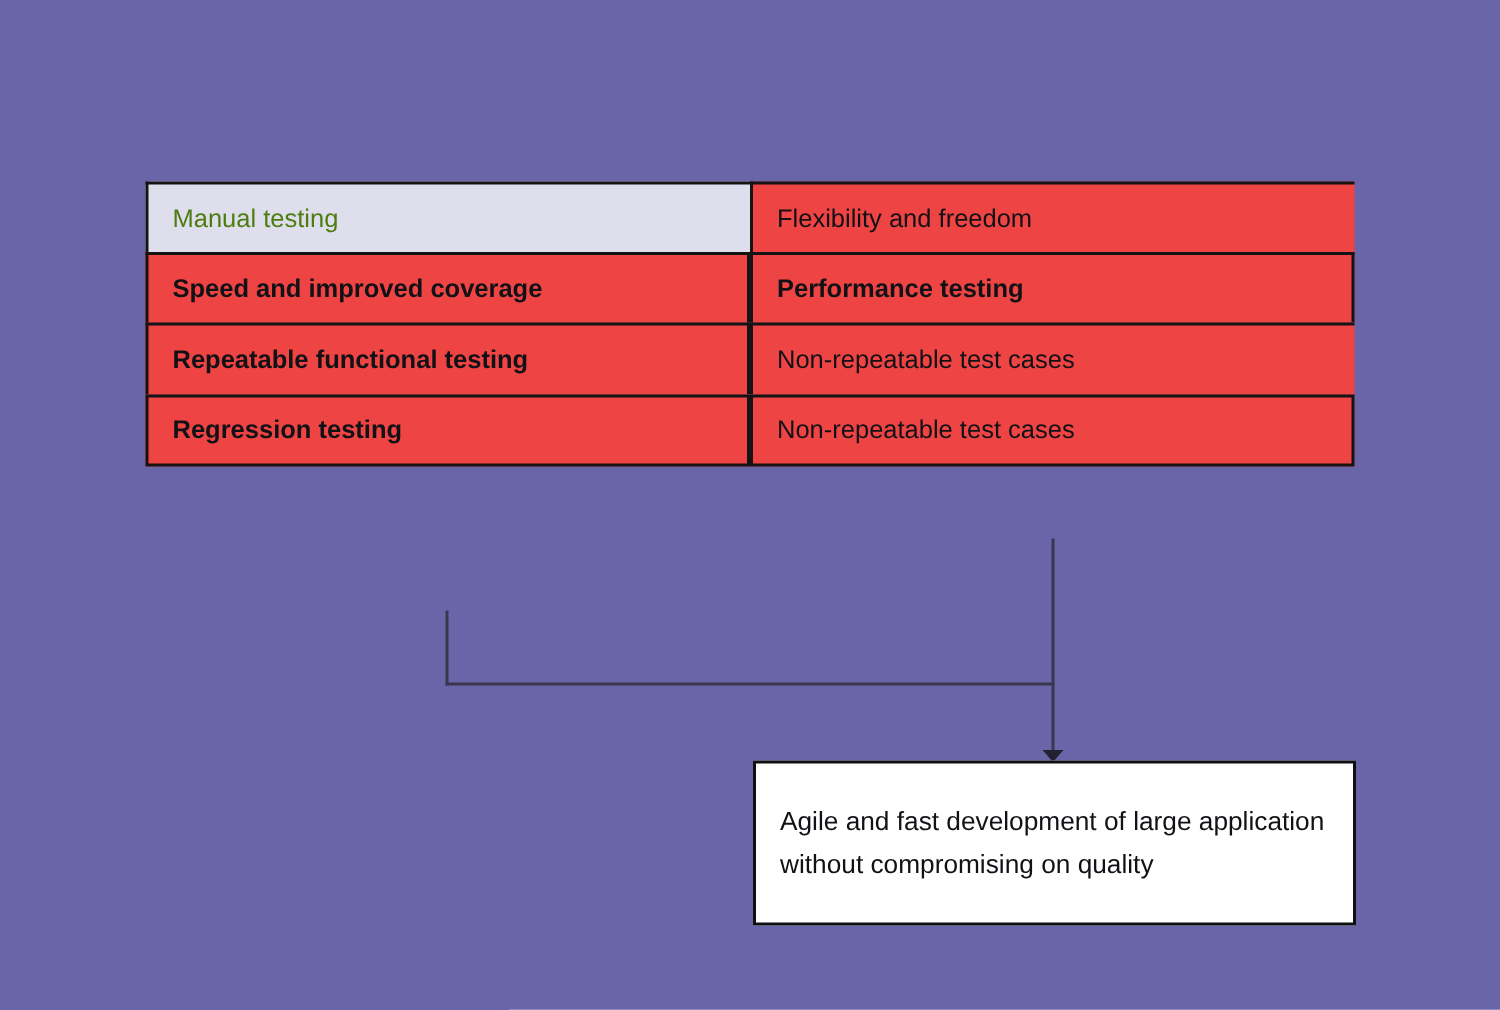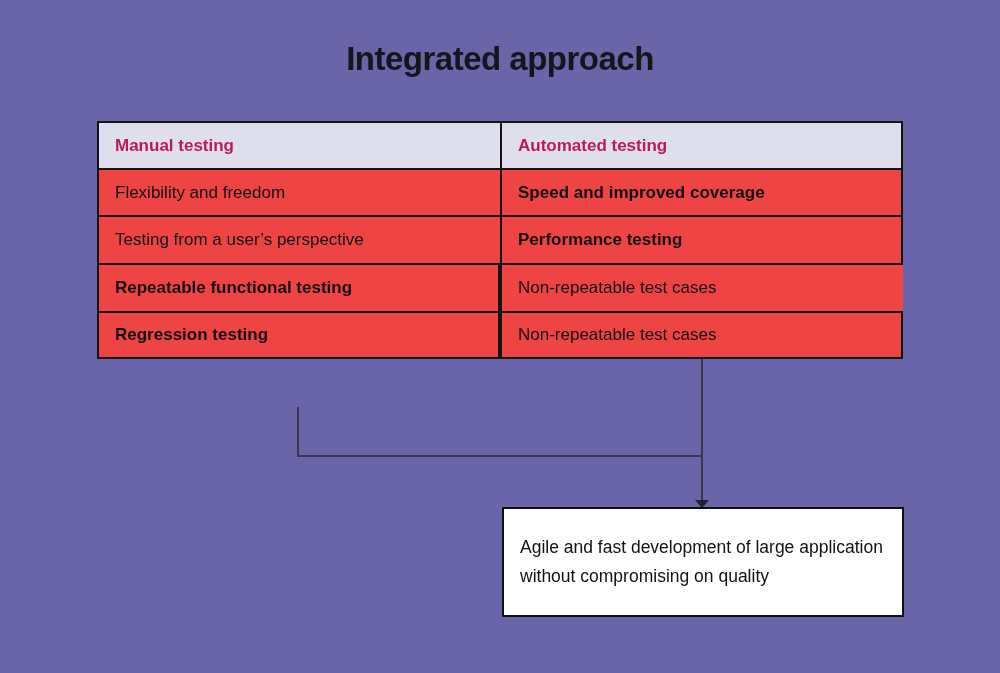--- a/index.html
+++ b/index.html
@@ -42,22 +42,22 @@
     border-top: 2px solid #141414;
     display: flex;
     align-items: center;
     padding: 0 14px 0 16px;
     font-size: 17px;
     color: #111116;
   }
   .cell.col2 { border-right: 2px solid #141414; font-weight: bold; }
   .cell.head {
     background: #DFDEEC;
-    font-weight: 700;
-    color: #be185d;
+    font-weight: 400;
+    color: #4d7c0f;
     align-items: center;
   }
   .cell.bottom { border-bottom: 2px solid #141414; }
   .cell.left-last { border-right: 2px solid #141414; }
   .cell.ghost {
     background: transparent;
     border: none;
   }
   .connector {
     position: absolute;
@@ -90,41 +90,34 @@
     font-size: 17.5px;
     line-height: 29px;
     color: #111116;
   }
 </style>
 </head>
 <body>
 
 <div class="canvas">
 
-  <div class="title">Integrated approach</div>
 
   <div class="dtable">
 
     <div class="cell head">
       <span>Manual testing</span>
-    </div>
-    <div class="cell head col2">
-      <span>Automated testing</span>
     </div>
 
     <div class="cell">
       <span>Flexibility and freedom</span>
     </div>
     <div class="cell col2">
       <span>Speed and improved coverage</span>
     </div>
 
-    <div class="cell">
-      <span>Testing from a user’s perspective</span>
-    </div>
     <div class="cell col2">
       <span>Performance testing</span>
     </div>
 
     <div class="cell col2">
       <span>Repeatable functional testing</span>
     </div>
 
     <div class="cell">
       <span>Non-repeatable test cases</span>

